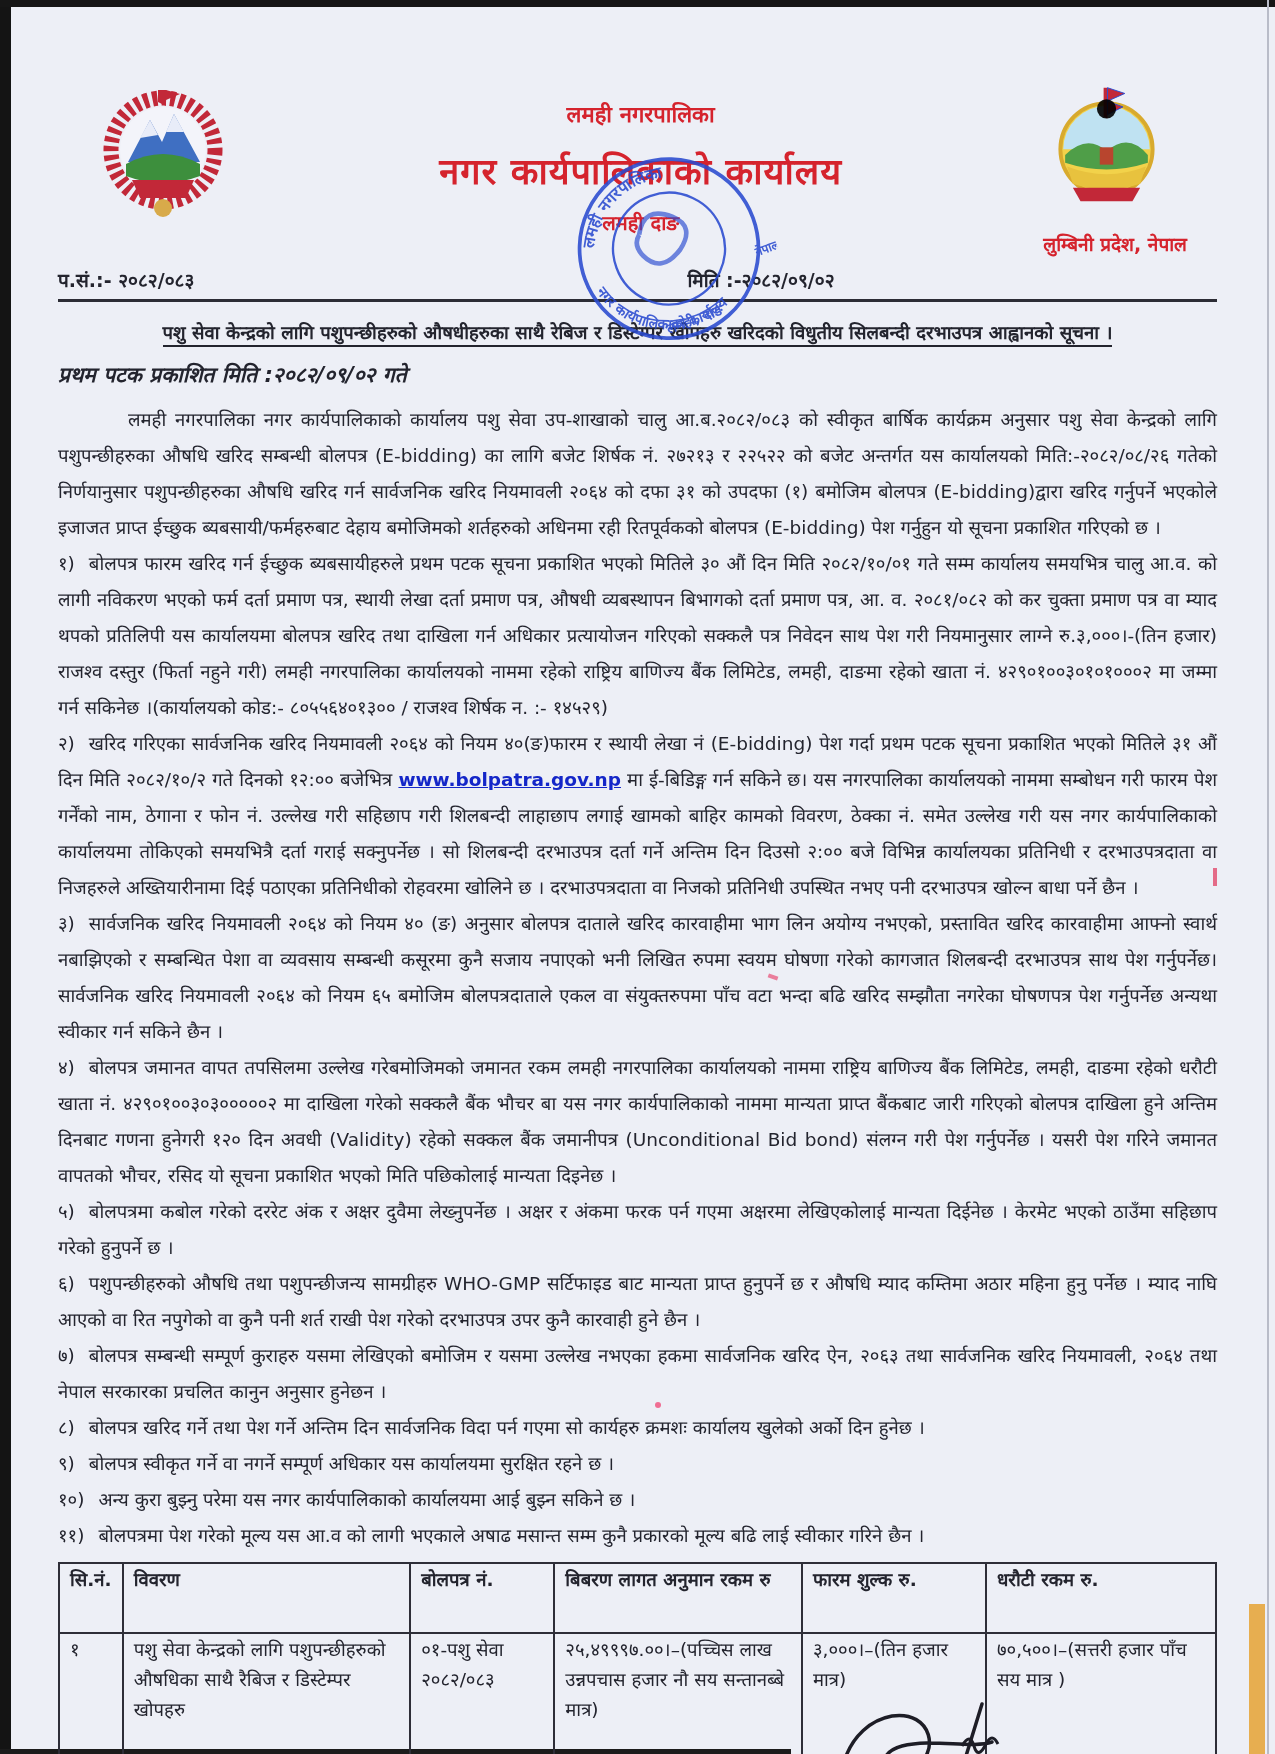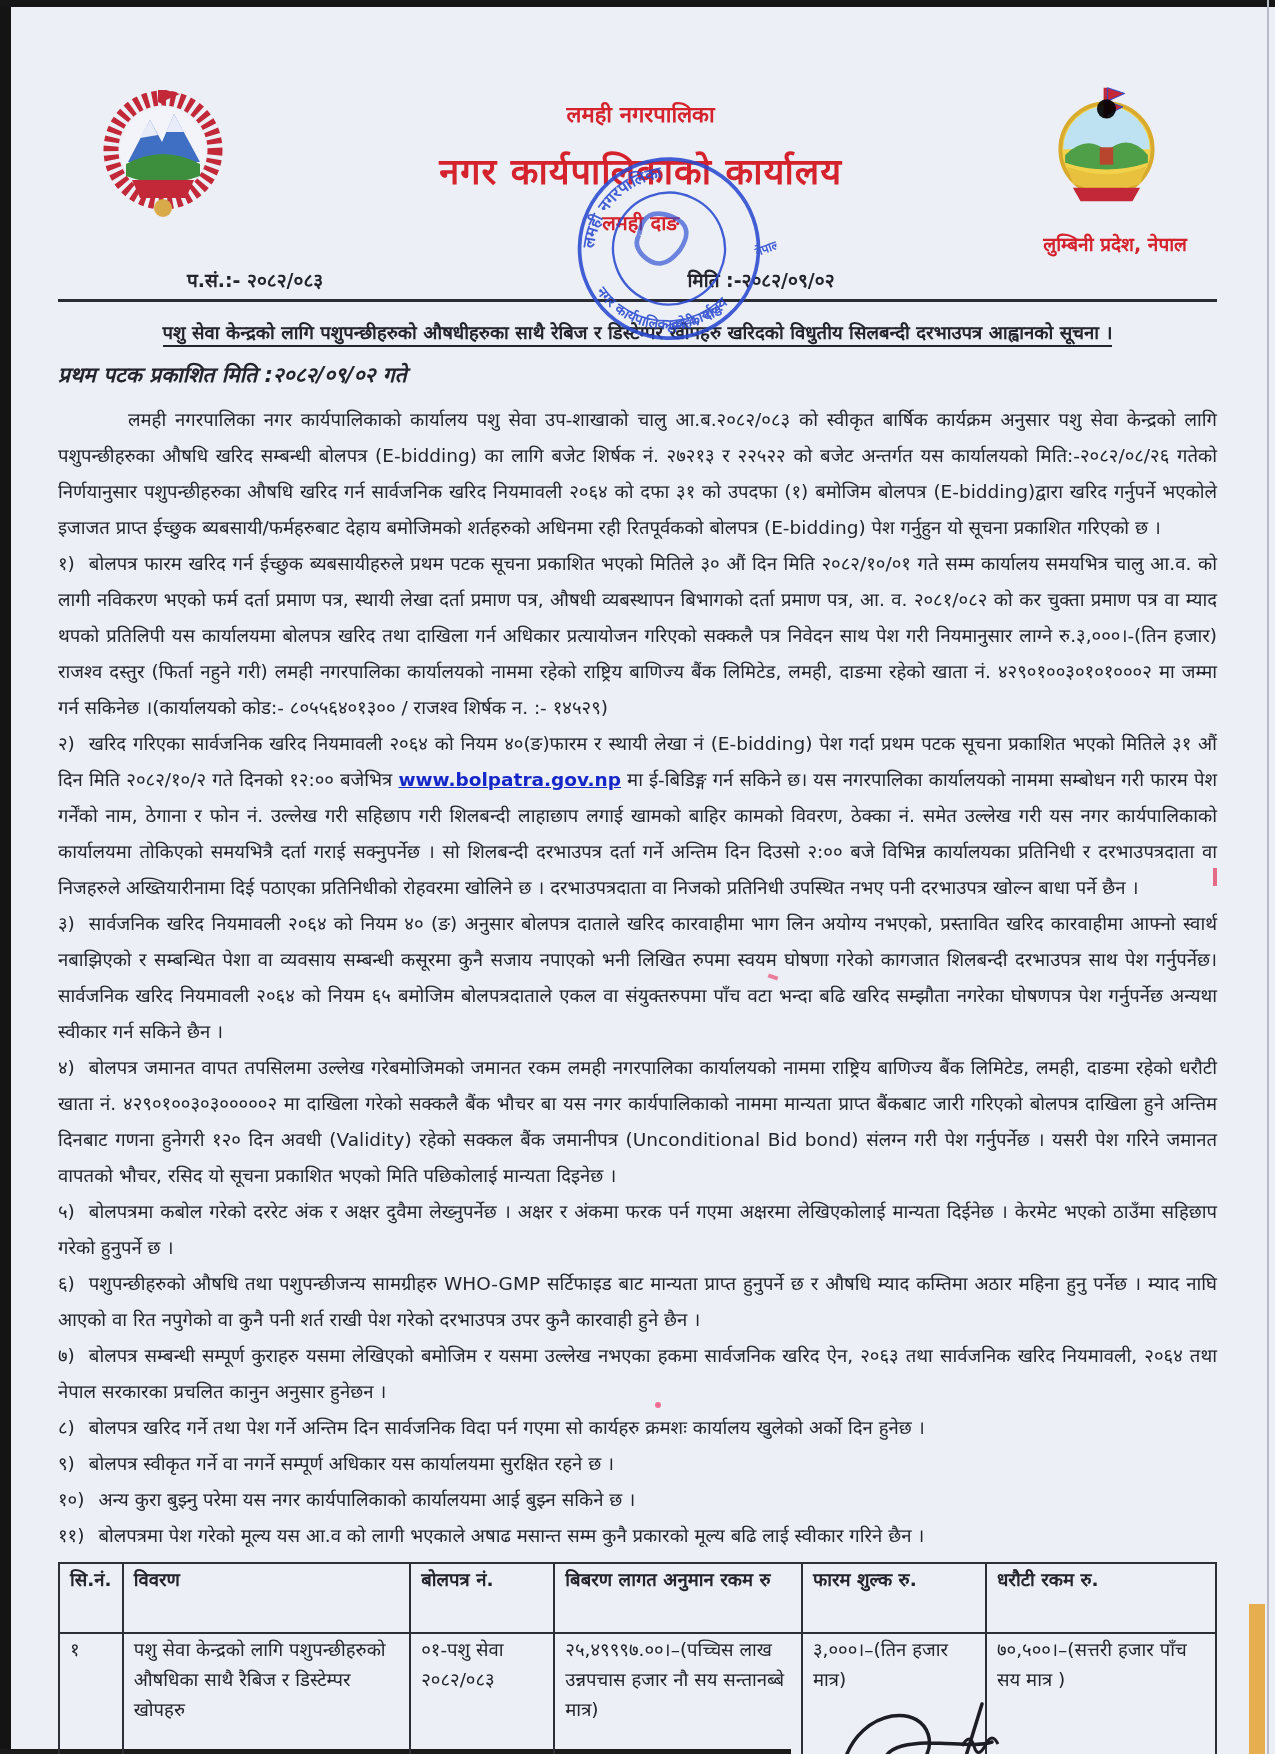--- a/index.html
+++ b/index.html
@@ -24,21 +24,21 @@
   .head-center{flex:1;text-align:center;position:relative;padding-top:18px;}
   .muni-name{color:#d5232d;font-size:22px;font-weight:bold;}
   .office-name{color:#d5232d;font-size:36px;font-weight:bold;margin-top:18px;letter-spacing:1px;}
   .place-name{color:#d5232d;font-size:20px;font-weight:bold;margin-top:14px;}
   .head-right-col{display:flex;flex-direction:column;align-items:center;}
   .province{color:#d5232d;font-size:19px;font-weight:bold;margin-top:22px;margin-right:30px;white-space:nowrap;}
   .round-stamp{position:absolute;left:50%;top:66px;transform:translateX(-36%) rotate(-20deg);opacity:.88;}
 
   
   .meta-row{display:flex;margin-top:10px;font-size:19px;font-weight:bold;align-items:baseline;}
-  .meta-ps{width:34%;text-align:center;}
+  .meta-ps{width:34%;}
   .meta-ch{width:33%;text-align:center;}
   .meta-miti{width:33%;text-align:right;}
   .rule{border:none;border-top:3px solid #2c2c35;margin:6px 0 0 0;}
 
   .subject{text-align:center;font-weight:bold;font-size:18.5px;margin-top:17px;}
   .subject span{border-bottom:2px solid #23242e;padding-bottom:2px;}
   .published{text-align:left;font-weight:bold;font-style:italic;font-size:21px;margin-top:16px;}
 
   .intro{ text-align:justify;text-indent:70px;font-size:18.5px;line-height:36px;margin:14px 0 0 0;}
   .clauses p{ text-align:justify;font-size:18.5px;line-height:36px;margin:0;}

